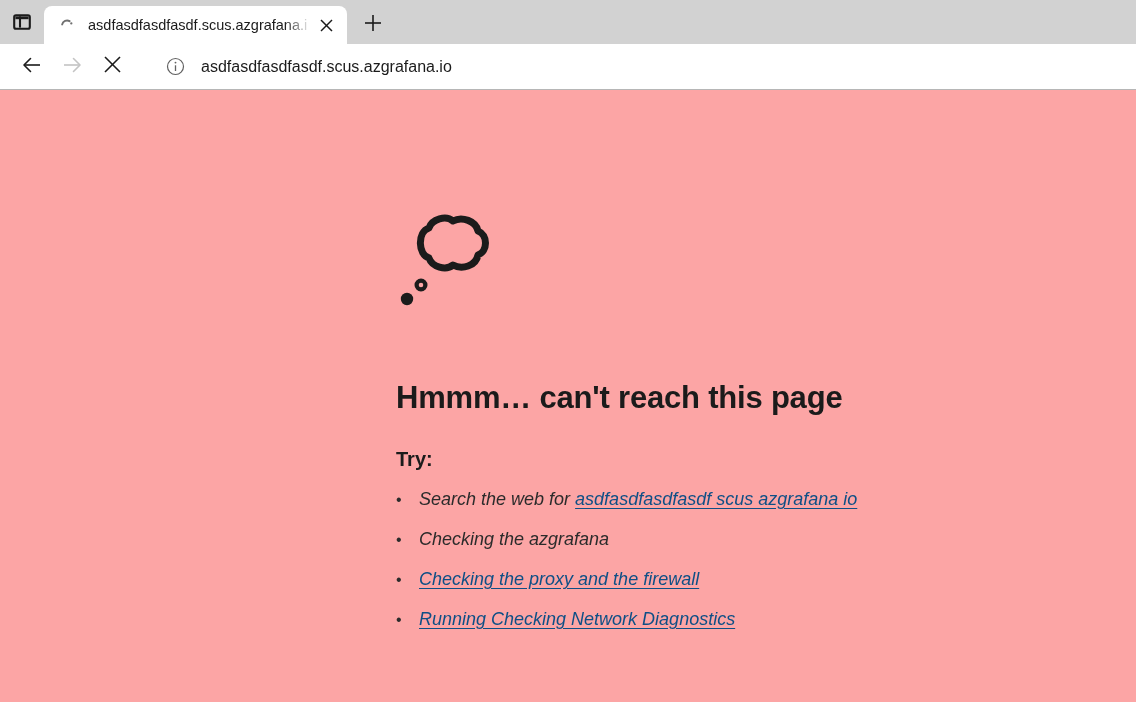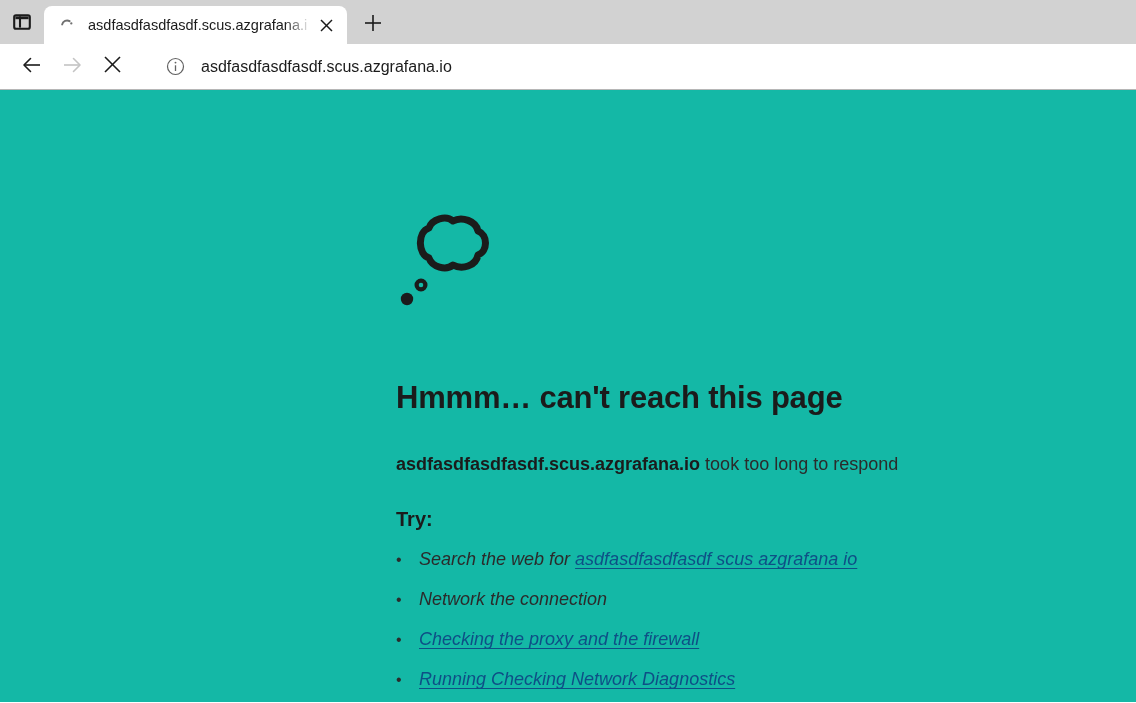--- a/index.html
+++ b/index.html
@@ -130,21 +130,21 @@
     font-size: 16px;
     color: #1b1b1b;
     margin-left: 12px;
     white-space: nowrap;
     overflow: hidden;
   }
 
   
   .page {
     height: 612px;
-    background: #14b8a6;
+    background: #fca5a5;
     position: relative;
   }
 
   .content {
     position: absolute;
     left: 396px;
     top: 0;
     width: 700px;
   }
 
@@ -296,36 +296,33 @@
                  C 80 64, 66 68, 57 63
                  C 50 69, 36 65, 33 56
                  C 22 53, 21 30, 33 26 Z" fill="none" stroke="#1b1b1b" stroke-width="7" stroke-linejoin="round"></path>
         <circle cx="25" cy="83" r="4.4" fill="none" stroke="#1b1b1b" stroke-width="4.2"></circle>
         <circle cx="11" cy="97" r="6.2" fill="#1b1b1b"></circle>
       </svg>
     </div>
 
     <div class="headline">Hmmm… can't reach this page</div>
 
-    <div class="subline">
-      <span class="host">asdfasdfasdfasdf.scus.azgrafana.io</span><span> took too long to respond</span>
-    </div>
 
     <div class="try-label">Try:</div>
 
     <div class="try-list">
 
       <div class="try-item">
         <span class="bullet">•</span>
         <span class="item-text"><span>Search the web for </span><a class="link" href="#">asdfasdfasdfasdf scus azgrafana io</a></span>
       </div>
 
       <div class="try-item">
         <span class="bullet">•</span>
-        <span class="item-text">Network the connection</span>
+        <span class="item-text">Checking the azgrafana</span>
       </div>
 
       <div class="try-item">
         <span class="bullet">•</span>
         <span class="item-text"><a class="link" href="#">Checking the proxy and the firewall</a></span>
       </div>
 
       <div class="try-item">
         <span class="bullet">•</span>
         <span class="item-text"><a class="link" href="#">Running Checking Network Diagnostics</a></span>

